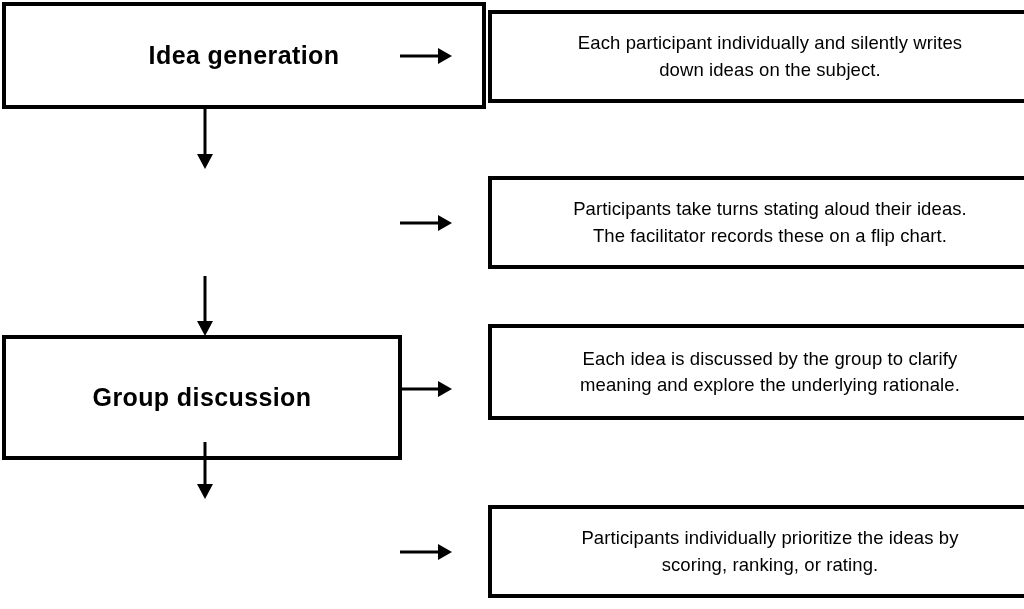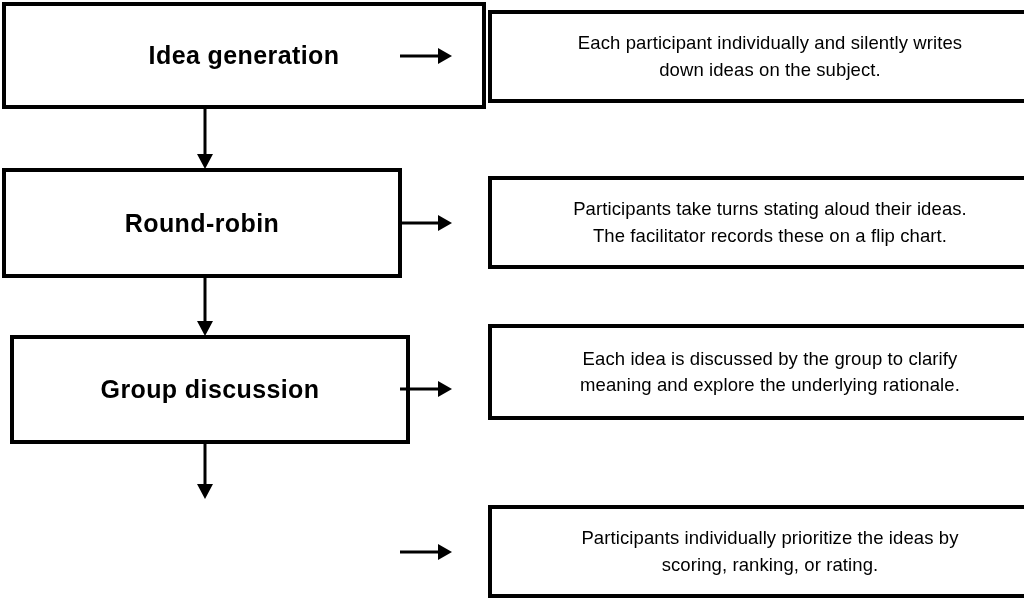--- a/index.html
+++ b/index.html
@@ -93,44 +93,41 @@
 down ideas on the subject.</div>
   </div>
 
   <div class="connector" style="left:189px; top:107px; width:32px; height:63px;">
     <svg width="32" height="63" viewBox="0 0 32 63">
       <line x1="16" y1="0" x2="16" y2="51" stroke="#000000" stroke-width="3"></line>
       <polygon points="8,47 16,62 24,47" fill="#000000"></polygon>
     </svg>
   </div>
 
-  <div class="stage-box" style="left:2px; top:168px; width:400px; height:110px;">
-    <div class="stage-label">Round-robin</div>
-  </div>
 
   <div class="connector" style="left:400px; top:207px; width:54px; height:32px;">
     <svg width="54" height="32" viewBox="0 0 54 32">
       <line x1="0" y1="16" x2="42" y2="16" stroke="#000000" stroke-width="3"></line>
       <polygon points="38,8 52,16 38,24" fill="#000000"></polygon>
     </svg>
   </div>
 
   <div class="desc-box" style="left:452px; top:176px; width:564px; height:93px;">
     <div class="desc-text">Participants take turns stating aloud  their ideas.
 The facilitator  records these on a flip  chart.</div>
   </div>
 
   <div class="connector" style="left:189px; top:276px; width:32px; height:61px;">
     <svg width="32" height="61" viewBox="0 0 32 61">
       <line x1="16" y1="0" x2="16" y2="49" stroke="#000000" stroke-width="3"></line>
       <polygon points="8,45 16,60 24,45" fill="#000000"></polygon>
     </svg>
   </div>
 
-  <div class="stage-box" style="left:2px; top:335px; width:400px; height:109px;margin-left:8px;">
+  <div class="stage-box" style="left:2px; top:335px; width:400px; height:125px;">
     <div class="stage-label">Group discussion</div>
   </div>
 
   <div class="connector" style="left:400px; top:373px; width:54px; height:32px;">
     <svg width="54" height="32" viewBox="0 0 54 32">
       <line x1="0" y1="16" x2="42" y2="16" stroke="#000000" stroke-width="3"></line>
       <polygon points="38,8 52,16 38,24" fill="#000000"></polygon>
     </svg>
   </div>
 

